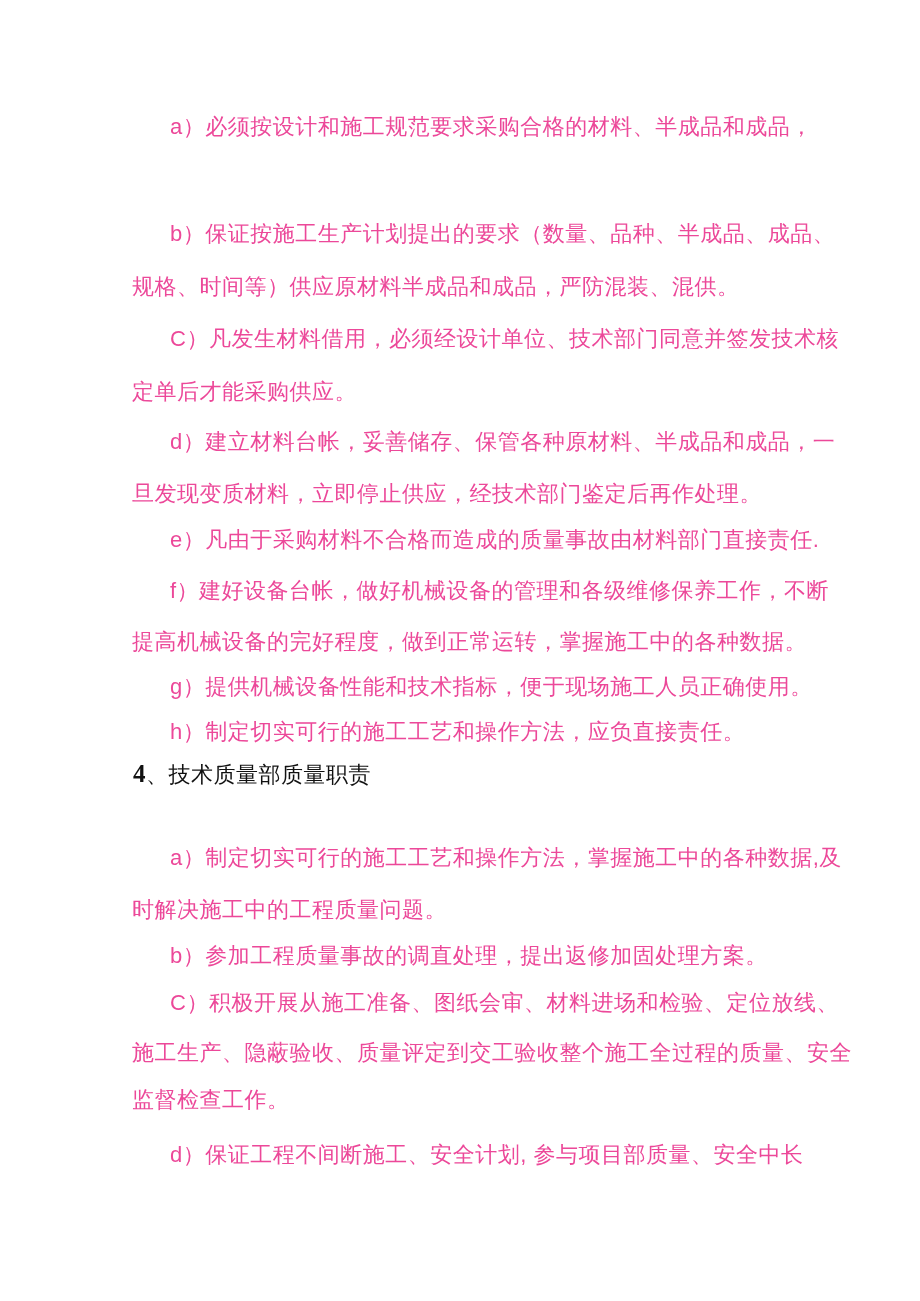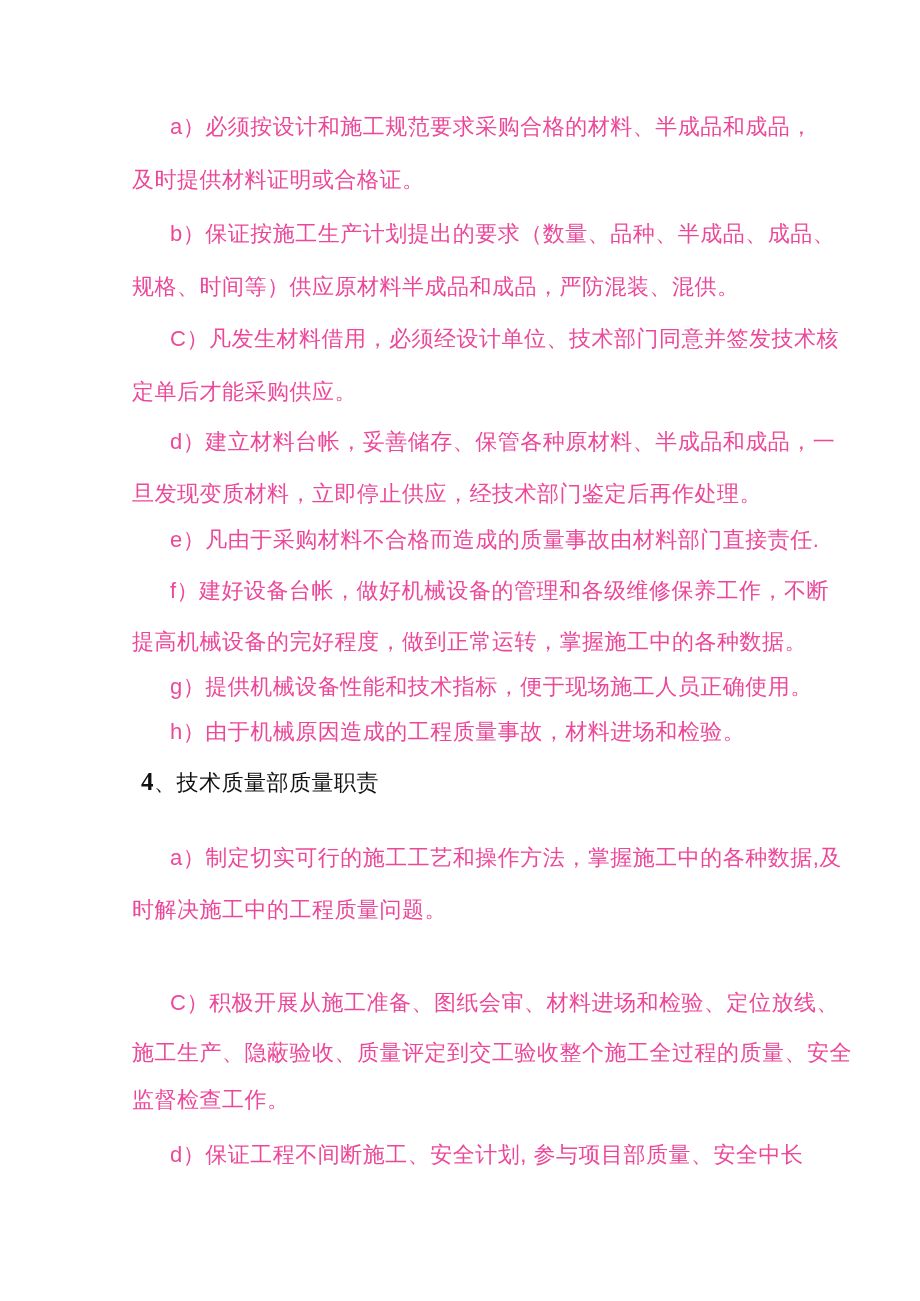--- a/index.html
+++ b/index.html
@@ -25,55 +25,55 @@
     white-space: nowrap;
     letter-spacing: 0.5px;
     color: #ec4899;
   }
   .line.indent {
     padding-left: 38px;
   }
   .heading {
     position: absolute;
     left: 133px;
-    margin: 8px;
+    margin: 0;
     font-size: 22px;
     line-height: 32px;
     font-weight: normal;
     white-space: nowrap;
     letter-spacing: 0.5px;
     color: #111111;
   }
   .heading .num {
     font-family: "Liberation Serif", "DejaVu Serif", serif;
     font-weight: bold;
     font-size: 25px;
   }
 </style>
 </head>
 <body>
 
 <div class="page">
 
   <div class="line indent" style="top:112px">a）必须按设计和施工规范要求采购合格的材料、半成品和成品，</div>
-  <div class="line" style="top:165px">及时提供材料证明或合格证。</div>
   <div class="line indent" style="top:219px">b）保证按施工生产计划提出的要求（数量、品种、半成品、成品、</div>
   <div class="line" style="top:272px">规格、时间等）供应原材料半成品和成品，严防混装、混供。</div>
   <div class="line indent" style="top:324px">C）凡发生材料借用，必须经设计单位、技术部门同意并签发技术核</div>
   <div class="line indent" style="top:427px">d）建立材料台帐，妥善储存、保管各种原材料、半成品和成品，一</div>
   <div class="line" style="top:377px">定单后才能采购供应。</div>
   <div class="line indent" style="top:525px">e）凡由于采购材料不合格而造成的质量事故由材料部门直接责任.</div>
   <div class="line" style="top:479px">旦发现变质材料，立即停止供应，经技术部门鉴定后再作处理。</div>
   <div class="line indent" style="top:576px">f）建好设备台帐，做好机械设备的管理和各级维修保养工作，不断</div>
   <div class="line" style="top:627px">提高机械设备的完好程度，做到正常运转，掌握施工中的各种数据。</div>
   <div class="line indent" style="top:672px">g）提供机械设备性能和技术指标，便于现场施工人员正确使用。</div>
-  <div class="line indent" style="top:717px">h）由于机械原因造成的工程质量事故，材料进场和检验。</div>
+  <div class="line indent" style="top:717px">h）制定切实可行的施工工艺和操作方法，应负直接责任。</div>
 
   <h2 class="heading" style="top:758px"><span class="num">4</span><span>、</span><span>技术质量部质量职责</span></h2>
 
   <div class="line indent" style="top:843px">a）制定切实可行的施工工艺和操作方法，掌握施工中的各种数据,及</div>
   <div class="line" style="top:895px">时解决施工中的工程质量问题。</div>
+  <div class="line indent" style="top:941px">b）参加工程质量事故的调直处理，提出返修加固处理方案。</div>
   <div class="line indent" style="top:988px">C）积极开展从施工准备、图纸会审、材料进场和检验、定位放线、</div>
   <div class="line" style="top:1038px">施工生产、隐蔽验收、质量评定到交工验收整个施工全过程的质量、安全</div>
   <div class="line" style="top:1085px">监督检查工作。</div>
   <div class="line indent" style="top:1140px">d）保证工程不间断施工、安全计划, 参与项目部质量、安全中长</div>
 
 </div>
 
 </body></html>

